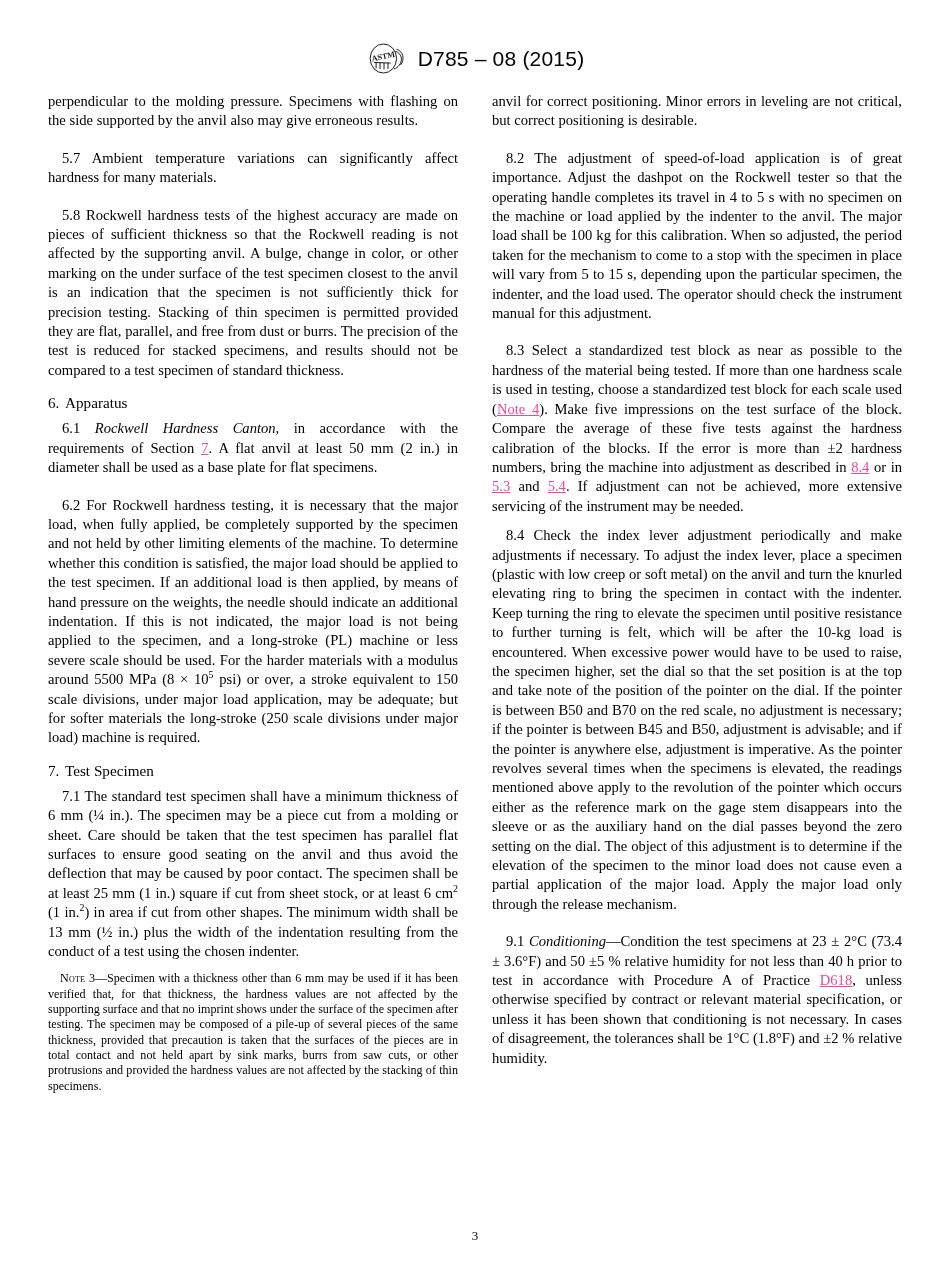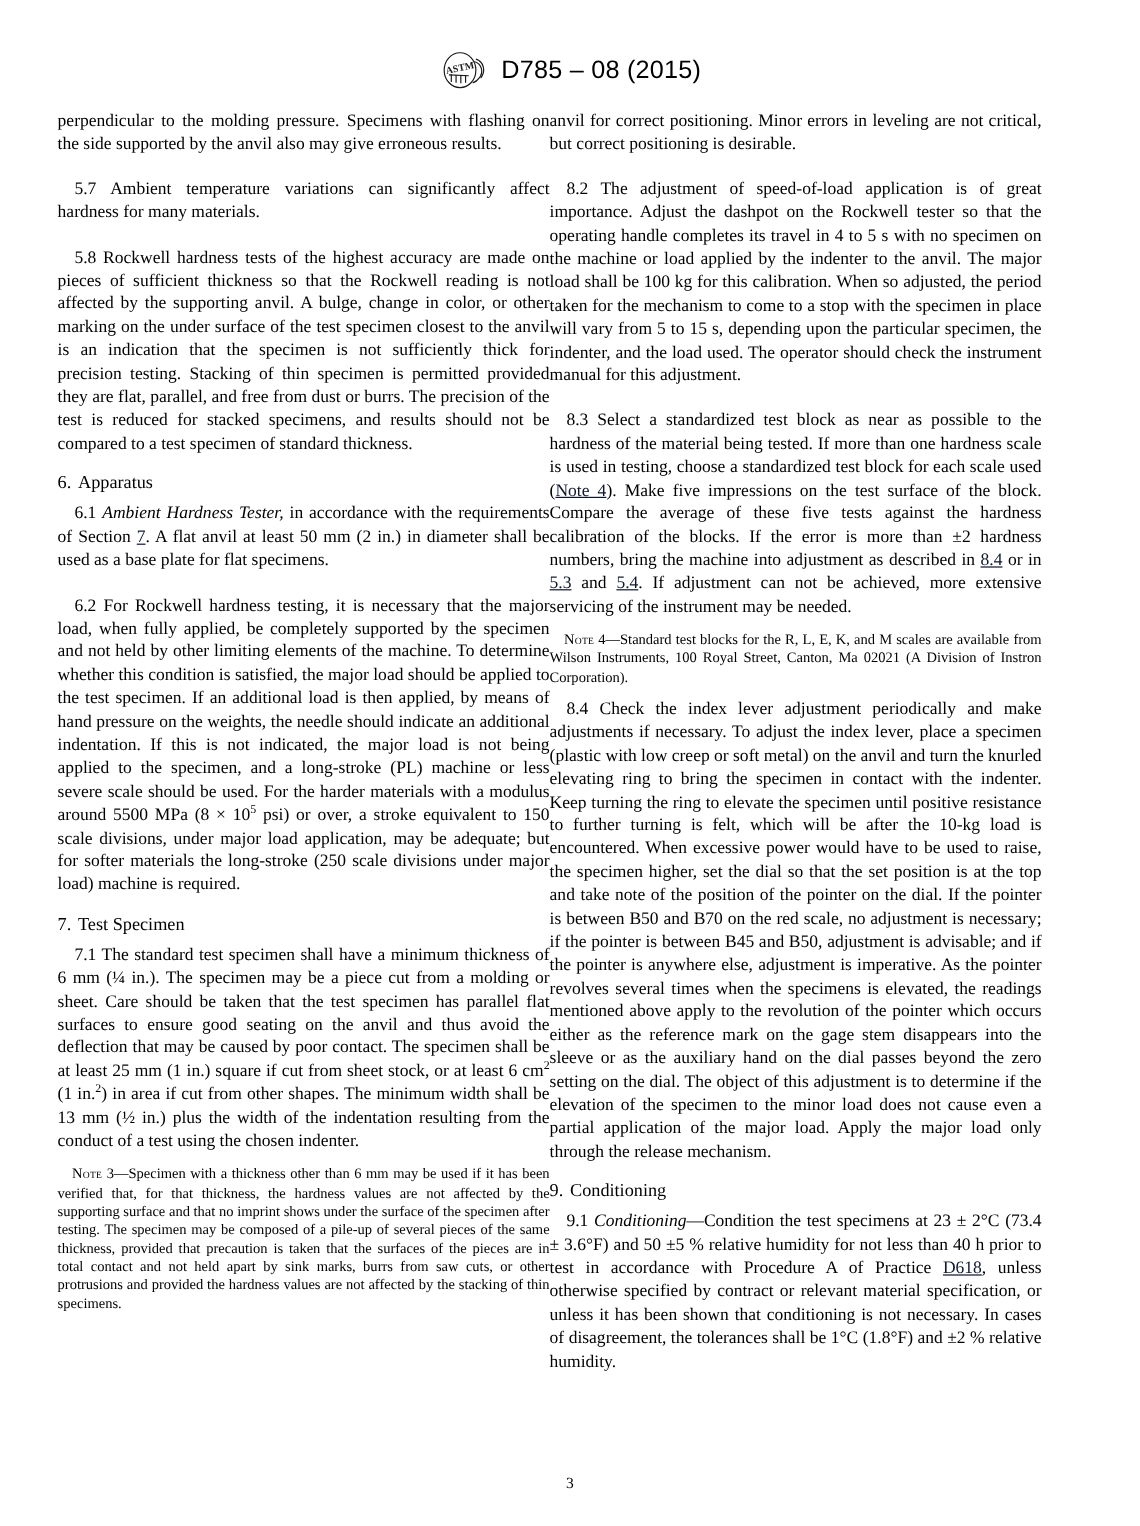--- a/index.html
+++ b/index.html
@@ -48,20 +48,21 @@
   }
 
   
   .columns {
     position: absolute;
     top: 92px;
     left: 48px;
     width: 854px;
     height: 1115px;
     display: flex;
+    gap: 34px;
   }
   .col {
     width: 410px;
     flex: 0 0 410px;
   }
 
   p.body {
     margin: 0 0 0 0;
     font-size: 14.6px;
     line-height: 19.4px;
@@ -95,21 +96,21 @@
     line-height: 15.3px;
     text-align: justify;
     text-indent: 12px;
   }
   .note-label {
     font-variant: small-caps;
     letter-spacing: 0.2px;
   }
 
   .link {
-    color: #0f172a;
+    color: #ec4899;
   }
   em, .ital {
     font-style: italic;
   }
   sup {
     font-size: 0.68em;
     vertical-align: super;
     line-height: 0;
   }
 
@@ -156,21 +157,21 @@
       <p class="body">perpendicular to the molding pressure. Specimens with flashing on the side supported by the anvil also may give erroneous results.</p>
 
       <p class="body indent">5.7  Ambient temperature variations can significantly affect hardness for many materials.</p>
 
       <p class="body indent">5.8 Rockwell hardness tests of the highest accuracy are made on pieces of sufficient thickness so that the Rockwell reading is not affected by the supporting anvil. A bulge, change in color, or other marking on the under surface of the test specimen closest to the anvil is an indication that the specimen is not sufficiently thick for precision testing. Stacking of thin specimen is permitted provided they are flat, parallel, and free from dust or burrs. The precision of the test is reduced for stacked specimens, and results should not be compared to a test specimen of standard thickness.</p>
 
       <h3 class="section">
         <span class="num">6.</span><span>Apparatus</span>
       </h3>
 
-      <p class="body indent"><span>6.1 </span><em>Ambient Hardness Tester,</em><span> in accordance with the requirements of Section </span><a class="link" href="#">7</a><span>. A flat anvil at least 50 mm (2 in.) in diameter shall be used as a base plate for flat specimens.</span></p>
+      <p class="body indent"><span>6.1 </span><em>Rockwell Hardness Canton,</em><span> in accordance with the requirements of Section </span><a class="link" href="#">7</a><span>. A flat anvil at least 50 mm (2 in.) in diameter shall be used as a base plate for flat specimens.</span></p>
 
       <p class="body indent"><span>6.2 For Rockwell hardness testing, it is necessary that the major load, when fully applied, be completely supported by the specimen and not held by other limiting elements of the machine. To determine whether this condition is satisfied, the major load should be applied to the test specimen. If an additional load is then applied, by means of hand pressure on the weights, the needle should indicate an additional indentation. If this is not indicated, the major load is not being applied to the specimen, and a long-stroke (PL) machine or less severe scale should be used. For the harder materials with a modulus around 5500 MPa (8 × 10</span><sup>5</sup><span> psi) or over, a stroke equivalent to 150 scale divisions, under major load application, may be adequate; but for softer materials the long-stroke (250 scale divisions under major load) machine is required.</span></p>
 
       <h3 class="section">
         <span class="num">7.</span><span>Test Specimen</span>
       </h3>
 
       <p class="body indent"><span>7.1 The standard test specimen shall have a minimum thickness of 6 mm (¼ in.). The specimen may be a piece cut from a molding or sheet. Care should be taken that the test specimen has parallel flat surfaces to ensure good seating on the anvil and thus avoid the deflection that may be caused by poor contact. The specimen shall be at least 25 mm (1 in.) square if cut from sheet stock, or at least 6 cm</span><sup>2</sup><span> (1 in.</span><sup>2</sup><span>) in area if cut from other shapes. The minimum width shall be 13 mm (½ in.) plus the width of the indentation resulting from the conduct of a test using the chosen indenter.</span></p>
 
       <p class="note"><span class="note-label">Note</span><span> 3</span><span>—Specimen with a thickness other than 6 mm may be used if it has been verified that, for that thickness, the hardness values are not affected by the supporting surface and that no imprint shows under the surface of the specimen after testing. The specimen may be composed of a pile-up of several pieces of the same thickness, provided that precaution is taken that the surfaces of the pieces are in total contact and not held apart by sink marks, burrs from saw cuts, or other protrusions and provided the hardness values are not affected by the stacking of thin specimens.</span></p>
@@ -180,27 +181,23 @@
     </div>
 
     <div class="col">
 
       <p class="body">anvil for correct positioning. Minor errors in leveling are not critical, but correct positioning is desirable.</p>
 
       <p class="body indent">8.2 The adjustment of speed-of-load application is of great importance. Adjust the dashpot on the Rockwell tester so that the operating handle completes its travel in 4 to 5 s with no specimen on the machine or load applied by the indenter to the anvil. The major load shall be 100 kg for this calibration. When so adjusted, the period taken for the mechanism to come to a stop with the specimen in place will vary from 5 to 15 s, depending upon the particular specimen, the indenter, and the load used. The operator should check the instrument manual for this adjustment.</p>
 
       <p class="body indent"><span>8.3 Select a standardized test block as near as possible to the hardness of the material being tested. If more than one hardness scale is used in testing, choose a standardized test block for each scale used (</span><a class="link" href="#">Note 4</a><span>). Make five impressions on the test surface of the block. Compare the average of these five tests against the hardness calibration of the blocks. If the error is more than ±2 hardness numbers, bring the machine into adjustment as described in </span><a class="link" href="#">8.4</a><span> or in </span><a class="link" href="#">5.3</a><span> and </span><a class="link" href="#">5.4</a><span>. If adjustment can not be achieved, more extensive servicing of the instrument may be needed.</span></p>
 
-      <p class="note"><span class="note-label">Note</span><span> 4</span><span>—Standard test blocks for the R, L, E, K, and M scales are available from Wilson Instruments, 100 Royal Street, Canton, Ma 02021 (A Division of Instron Corporation).</span></p>
 
       <p class="body indent" style="margin-top:10px">8.4 Check the index lever adjustment periodically and make adjustments if necessary. To adjust the index lever, place a specimen (plastic with low creep or soft metal) on the anvil and turn the knurled elevating ring to bring the specimen in contact with the indenter. Keep turning the ring to elevate the specimen until positive resistance to further turning is felt, which will be after the 10-kg load is encountered. When excessive power would have to be used to raise, the specimen higher, set the dial so that the set position is at the top and take note of the position of the pointer on the dial. If the pointer is between B50 and B70 on the red scale, no adjustment is necessary; if the pointer is between B45 and B50, adjustment is advisable; and if the pointer is anywhere else, adjustment is imperative. As the pointer revolves several times when the specimens is elevated, the readings mentioned above apply to the revolution of the pointer which occurs either as the reference mark on the gage stem disappears into the sleeve or as the auxiliary hand on the dial passes beyond the zero setting on the dial. The object of this adjustment is to determine if the elevation of the specimen to the minor load does not cause even a partial application of the major load. Apply the major load only through the release mechanism.</p>
 
-      <h3 class="section">
-        <span class="num">9.</span><span>Conditioning</span>
-      </h3>
 
       <p class="body indent"><span>9.1 </span><em>Conditioning</em><span>—Condition the test specimens at 23 ± 2°C (73.4 ± 3.6°F) and 50 ±5 % relative humidity for not less than 40 h prior to test in accordance with Procedure A of Practice </span><a class="link" href="#">D618</a><span>, unless otherwise specified by contract or relevant material specification, or unless it has been shown that conditioning is not necessary. In cases of disagreement, the tolerances shall be 1°C (1.8°F) and ±2 % relative humidity.</span></p>
 
 
     </div>
   </div>
 
   <div class="footer">
     <span>3</span>
   </div>

